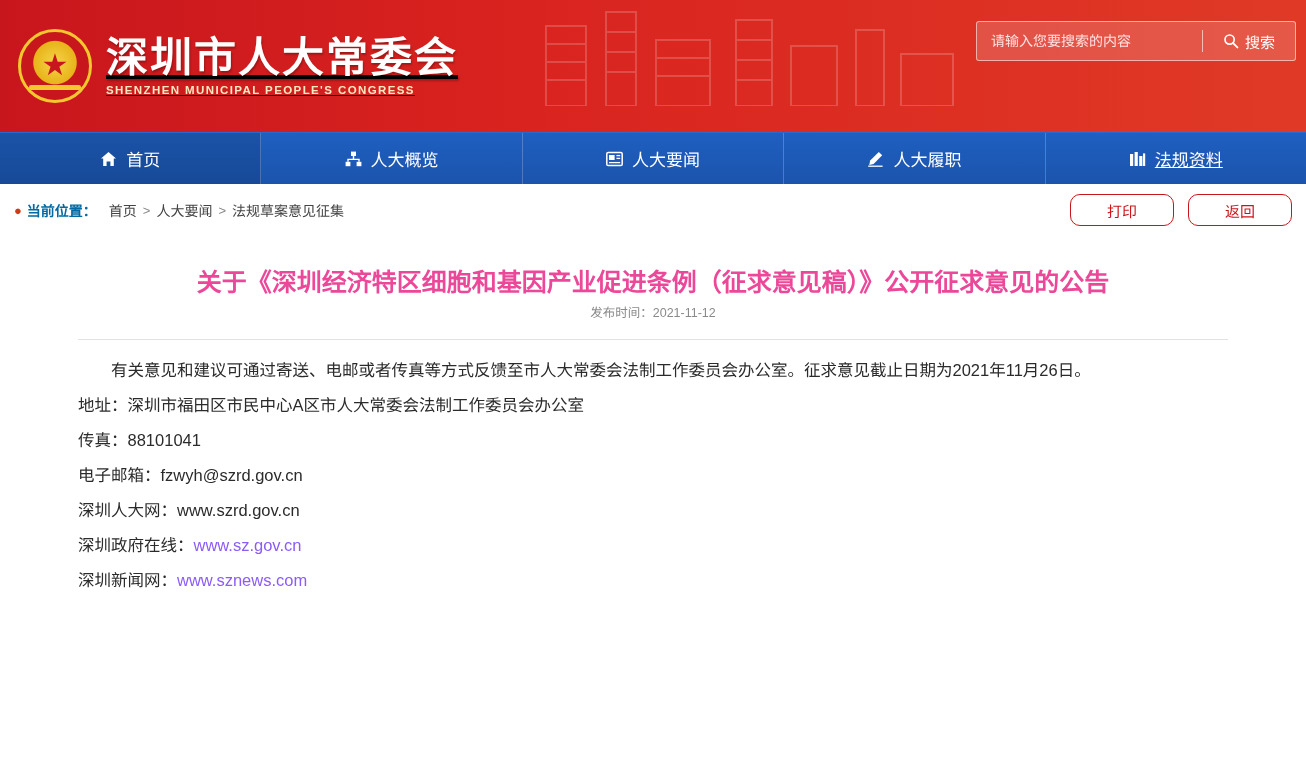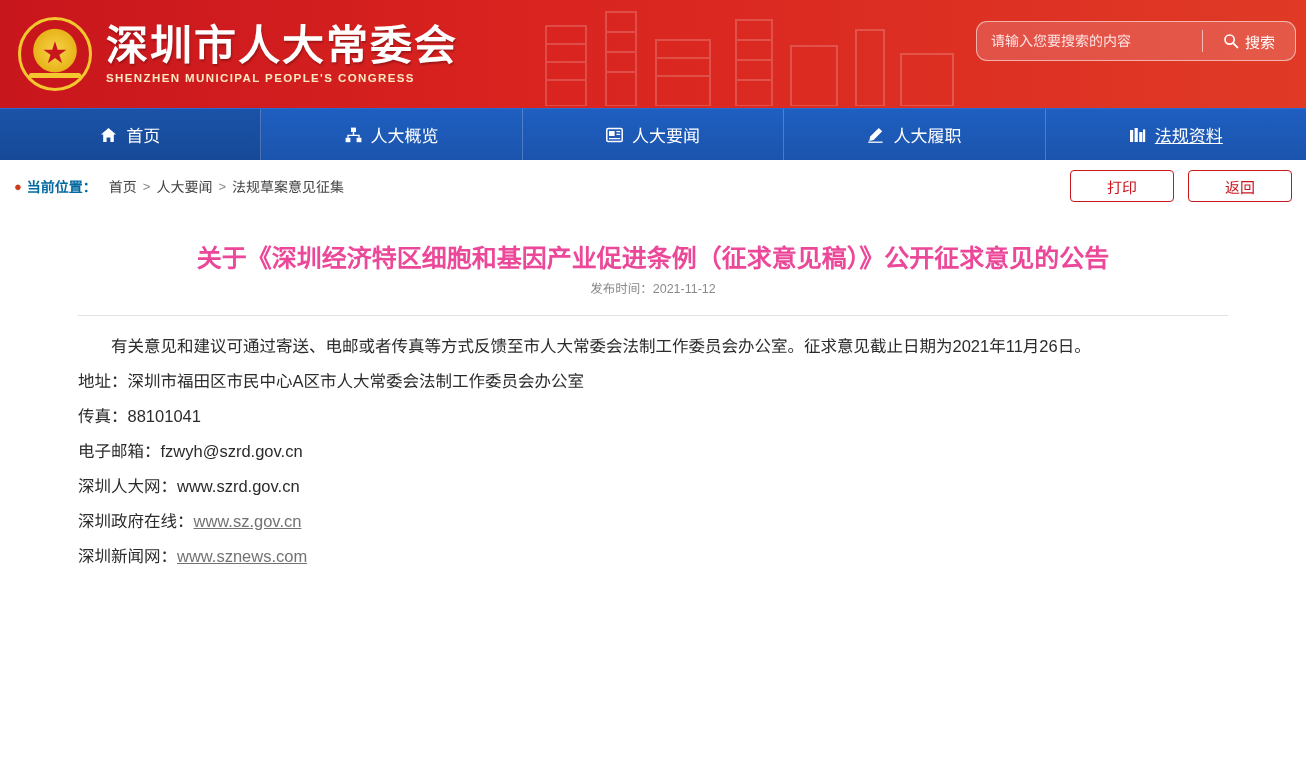--- a/index.html
+++ b/index.html
@@ -7,23 +7,24 @@
     width: 1306px;
     height: 760px;
     overflow: hidden;
     font-family: "Liberation Sans", "DejaVu Sans", sans-serif;
     background: #ffffff;
   }
 
   
   .header {
     position: relative;
-    height: 108px;
+    height: 132px;
     background: linear-gradient(90deg, #c8161d 0%, #d9231f 40%, #e03a26 100%);
     overflow: hidden;
+    text-decoration: underline;
   }
   .header-bg-buildings {
     position: absolute;
     right: 300px;
     top: 6px;
     width: 520px;
     height: 100px;
     opacity: 0.18;
   }
   .header-inner {
@@ -82,21 +83,21 @@
     color: #ffe9c2;
   }
   .search-box {
     position: absolute;
     right: 10px;
     top: 21px;
     width: 320px;
     height: 40px;
     background: rgba(255,255,255,0.16);
     border: 1px solid rgba(255,255,255,0.55);
-    border-radius: 11px;
+    border-radius: 3px;
     display: flex;
     align-items: center;
   }
   .search-input {
     flex: 1;
     height: 100%;
     background: transparent;
     border: none;
     outline: none;
     color: #fff;
@@ -198,21 +199,21 @@
     display: flex;
     gap: 14px;
   }
   .btn-outline {
     width: 104px;
     height: 32px;
     border: 1px solid #c8161d;
     background: #fff;
     color: #c8161d;
     font-size: 15px;
-    border-radius: 4px;
+    border-radius: 10px;
     cursor: pointer;
     font-family: "Liberation Sans", sans-serif;
   }
 
   .article {
     padding: 0 78px;
   }
   .article-title {
     text-align: center;
     font-size: 25px;
@@ -234,22 +235,21 @@
   }
   .article-body p {
     font-size: 16.5px;
     line-height: 2.0;
     color: #2b2b2b;
     text-align: justify;
     margin-bottom: 2px;
   }
   .indent { text-indent: 2em; }
   .link {
-    color: #737373;
-    text-decoration: underline;
+    color: #8b5cf6;
     cursor: pointer;
   }
 </style>
 </head>
 <body>
 
 <div class="header">
   <svg class="header-bg-buildings" viewBox="0 0 520 100" aria-hidden="true">
     <g fill="none" stroke="#ffffff" stroke-width="2">
       <rect x="60" y="20" width="40" height="80"></rect>

